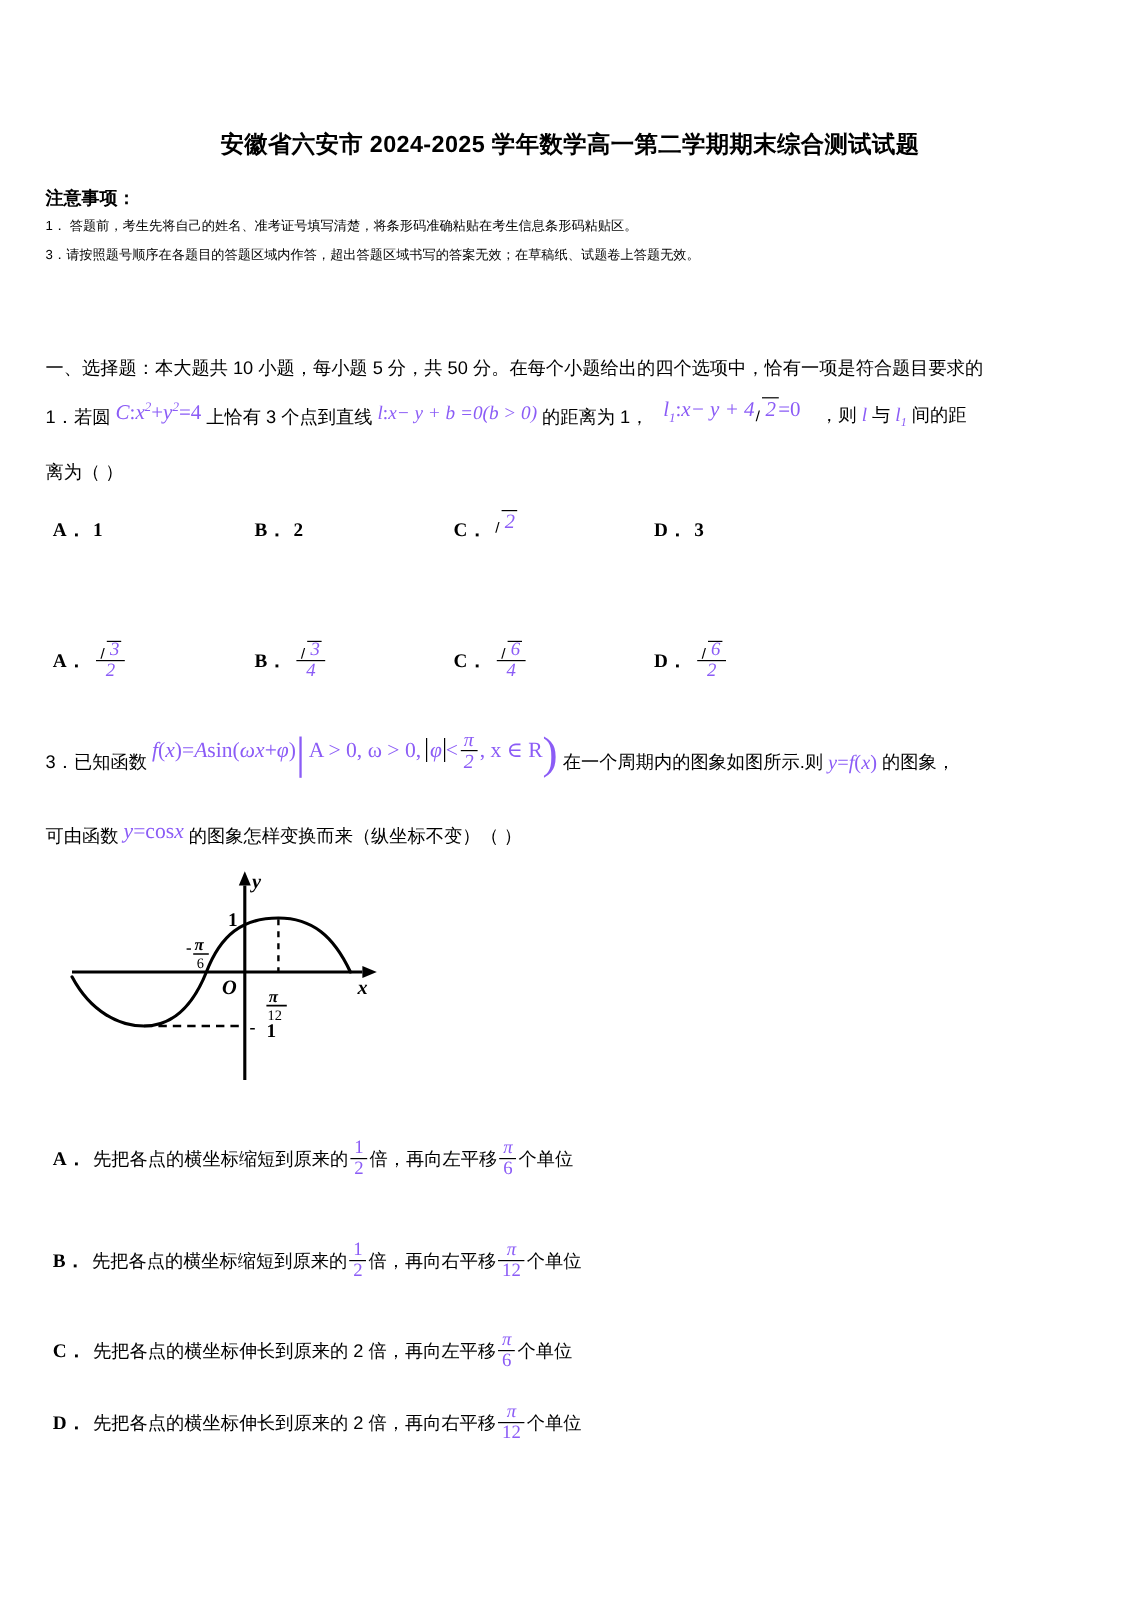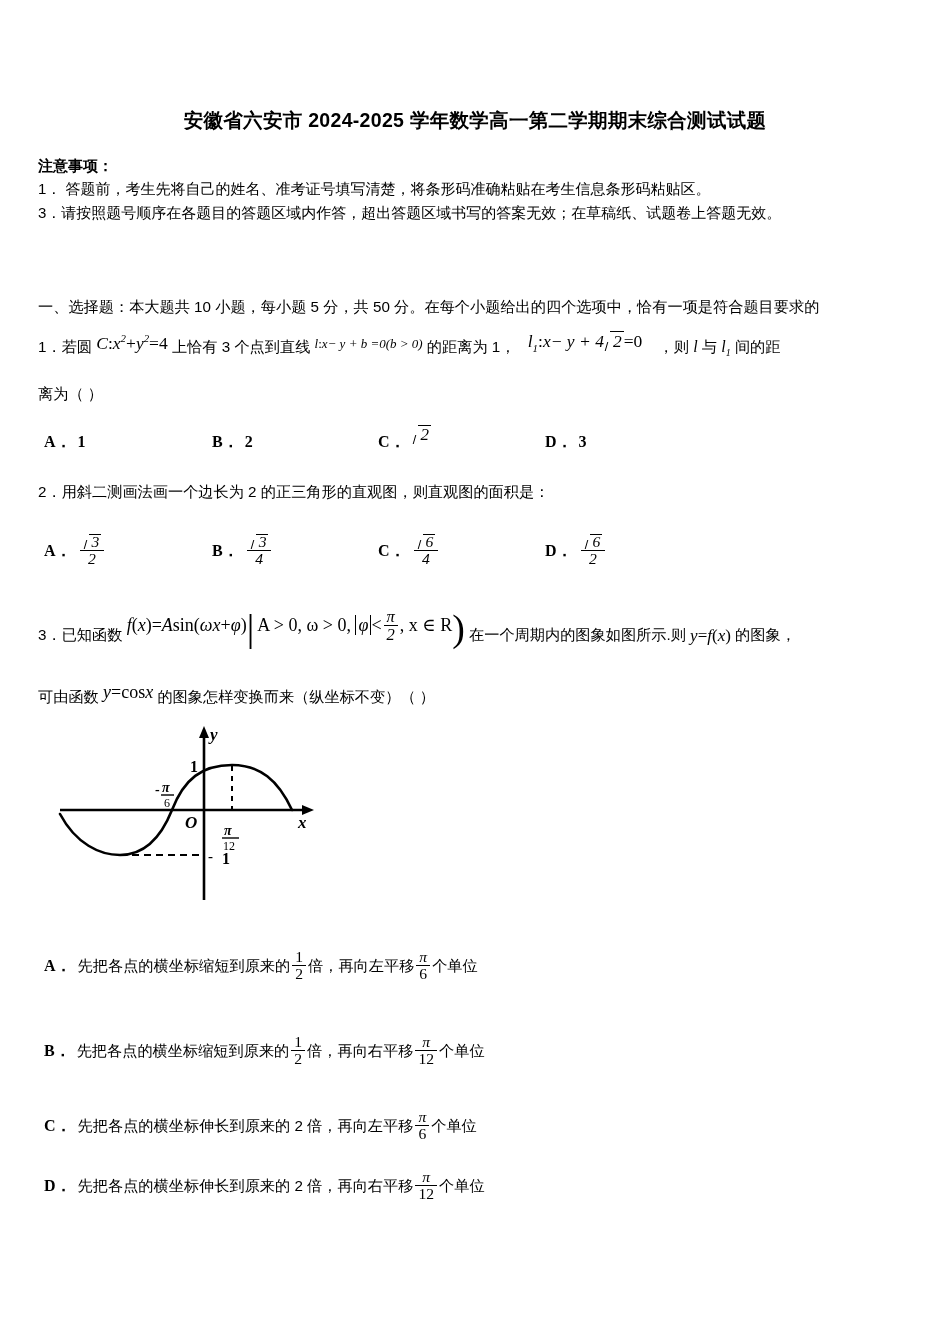--- a/index.html
+++ b/index.html
@@ -38,41 +38,41 @@
     top: 155px;
     width: 880px;
   }
   .notice-head {
     font-size: 15px;
     font-weight: bold;
     line-height: 22px;
     font-family: "Liberation Sans", "DejaVu Sans", sans-serif;
   }
   .notice-line {
-    font-size: 15px;
+    font-size: 11px;
     line-height: 24px;
     font-family: "Liberation Sans", "DejaVu Sans", sans-serif;
     white-space: nowrap;
   }
   .section-head {
     position: absolute;
     left: 38px;
     top: 297px;
     width: 890px;
     font-size: 15.2px;
     font-family: "Liberation Sans", "DejaVu Sans", sans-serif;
     white-space: nowrap;
   }
 
   
   .math {
     font-family: "Liberation Serif", "DejaVu Serif", serif;
     font-style: italic;
     font-size: 17px;
-    color: #000000;
+    color: #8b5cf6;
     white-space: nowrap;
   }
   .math .op, .math .num, .math .paren {
     font-style: normal;
   }
   .sup {
     font-size: 0.62em;
     vertical-align: super;
     font-style: italic;
   }
@@ -196,21 +196,21 @@
   </div>
 
   <div class="section-head">一、选择题：本大题共 10 小题，每小题 5 分，共 50 分。在每个小题给出的四个选项中，恰有一项是符合题目要求的</div>
 
   <div class="qline" style="left:38px; top:336px;">
     <span class="cn">1．</span><span class="cn">若圆</span>
     <span class="math inline-mid" style="position:relative; top:-5px; font-size:17.5px;">
       <span>C</span><span class="op">:</span><span>x</span><span class="sup">2</span><span class="op">+</span><span>y</span><span class="sup">2</span><span class="op">=4</span>
     </span>
     <span class="cn">上恰有 3 个点到直线</span>
-    <span class="math inline-mid" style="position:relative; top:-4px; font-size:13px;">
+    <span class="math inline-mid" style="position:relative; top:-4px; font-size:16px;">
       <span>l</span><span class="op">:</span><span>x− y + b =0(b &gt; 0)</span>
     </span>
     <span class="cn">的距离为 1，</span>
     <span class="math inline-mid" style="position:relative; top:-5px; font-size:17.5px; margin-left:8px;">
       <span>l</span><span class="sub">1</span><span class="op">:</span><span>x− y + 4</span><span class="sqrt"><span class="rad">2</span></span><span class="op">=0</span>
     </span>
     <span class="cn inline-mid" style="font-size:15.2px;margin-left:12px;"><span>，则 </span><span class="math" style="font-size:16px;">l</span><span> 与 </span><span class="math" style="font-size:16px;">l</span><span class="math sub" style="font-size:10px;">1</span><span> 间的距</span></span>
   </div>
 
   <div class="qline" style="left:38px; top:385px;">离为（   ）</div>
@@ -221,23 +221,20 @@
   <div class="opt" style="left:212px; top:432px;">
     <span class="opt-letter">B．</span><span class="optval">2</span>
   </div>
   <div class="opt" style="left:378px; top:432px;">
     <span class="opt-letter">C．</span><span class="math inline-mid" style="position:relative; top:-8px; font-size:17px;"><span class="sqrt"><span class="rad">2</span></span></span>
   </div>
   <div class="opt" style="left:545px; top:432px;">
     <span class="opt-letter">D．</span><span class="optval">3</span>
   </div>
 
-  <div class="qline" style="left:38px; top:483px;">
-    <span class="cn">2．</span><span class="cn">用斜二测画法画一个边长为 2 的正三角形的直观图，则直观图的面积是：</span>
-  </div>
 
   <div class="opt" style="left:44px; top:535px;">
     <span class="opt-letter">A．</span><span class="math" style="font-size:17px;"><span class="frac"><span class="n"><span class="sqrt"><span class="rad">3</span></span></span><span class="d">2</span></span></span>
   </div>
   <div class="opt" style="left:212px; top:535px;">
     <span class="opt-letter">B．</span><span class="math" style="font-size:17px;"><span class="frac"><span class="n"><span class="sqrt"><span class="rad">3</span></span></span><span class="d">4</span></span></span>
   </div>
   <div class="opt" style="left:378px; top:535px;">
     <span class="opt-letter">C．</span><span class="math" style="font-size:17px;"><span class="frac"><span class="n"><span class="sqrt"><span class="rad">6</span></span></span><span class="d">4</span></span></span>
   </div>

